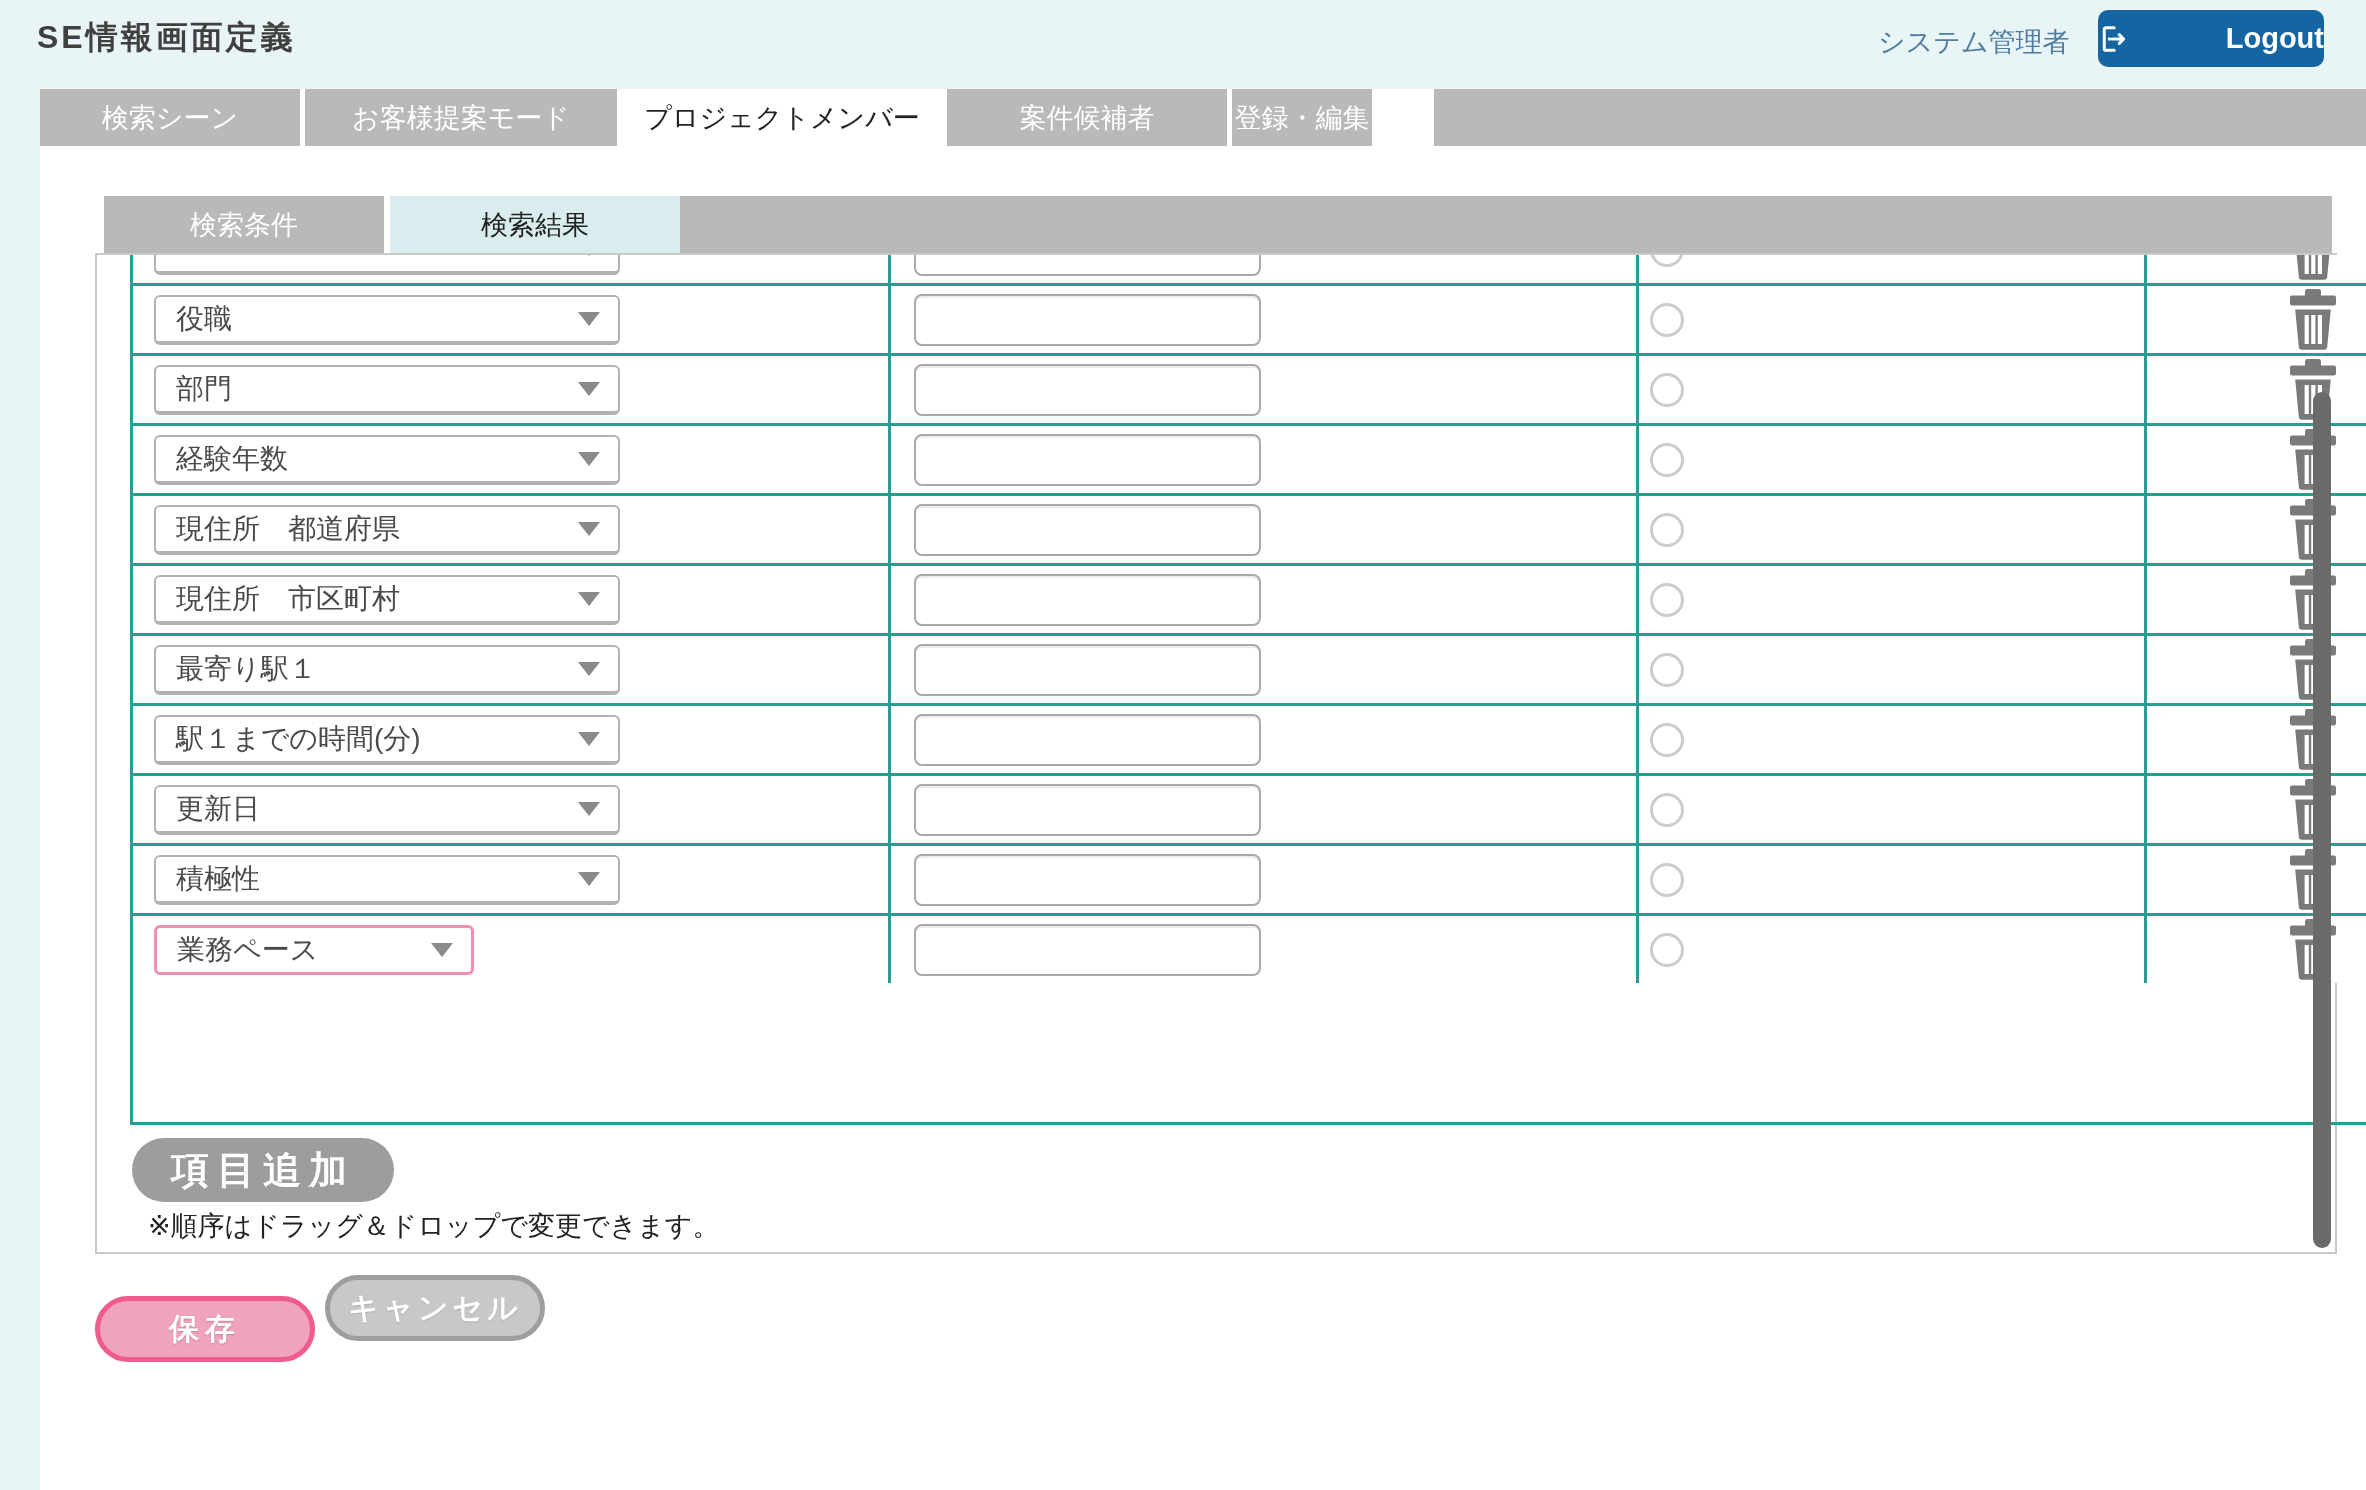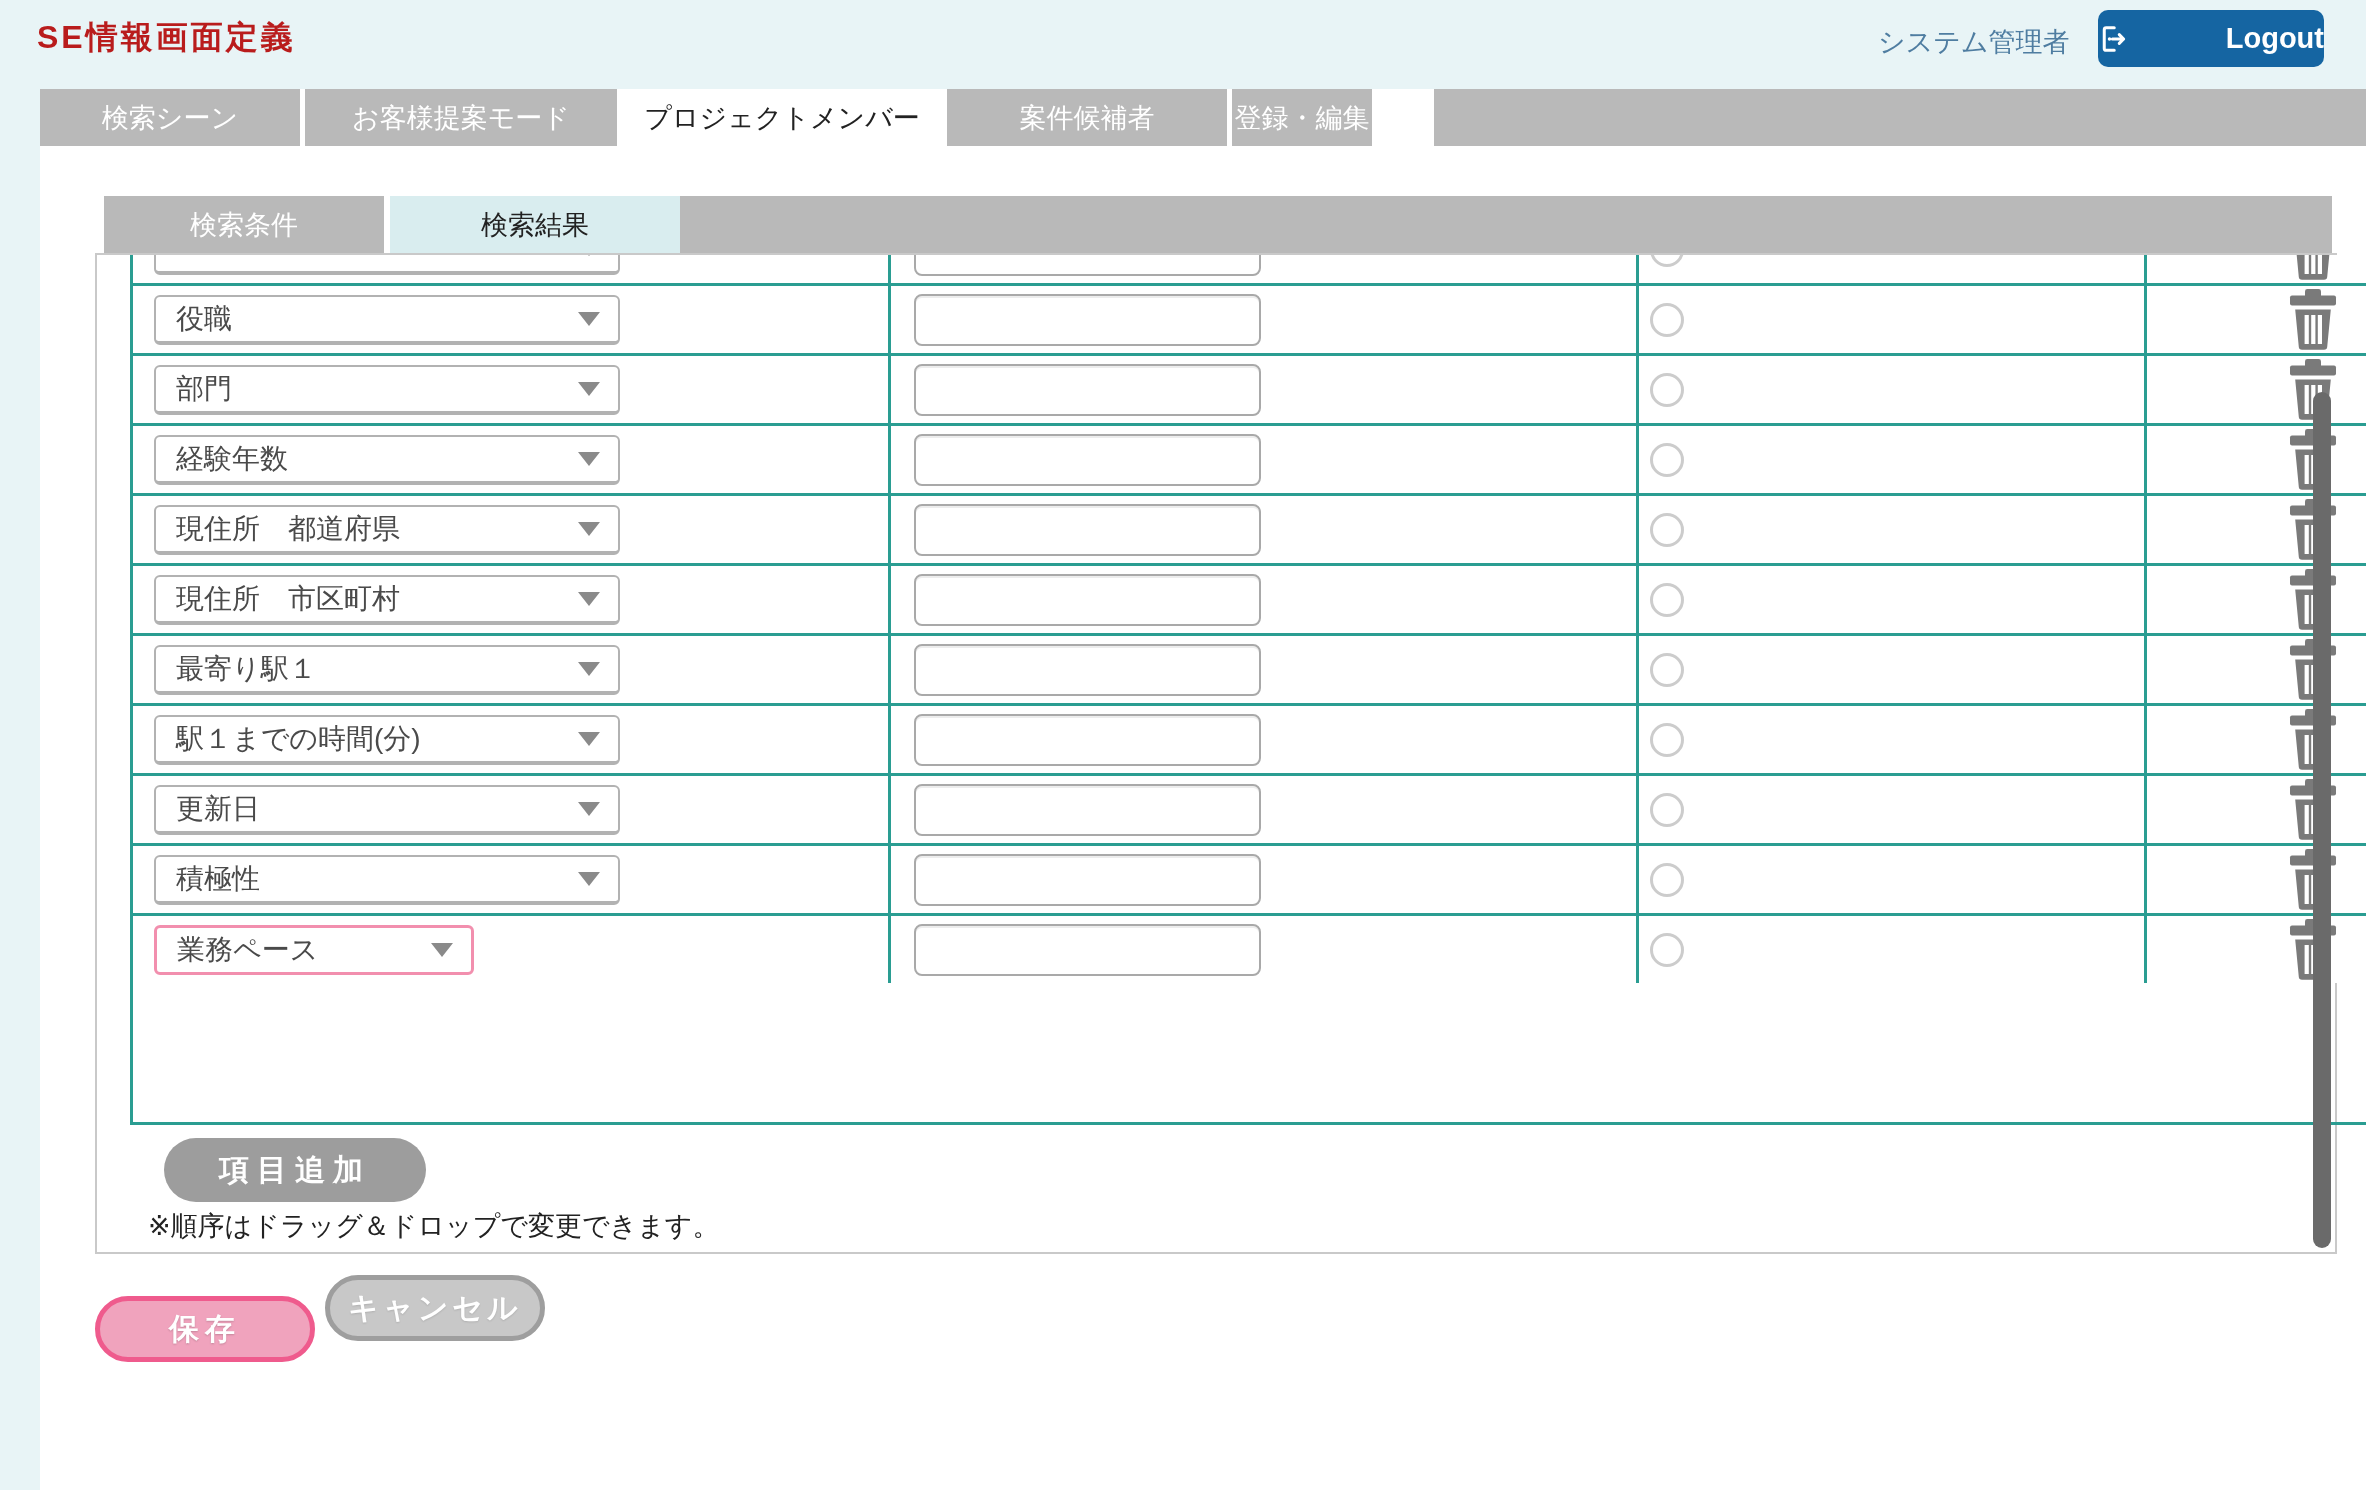--- a/index.html
+++ b/index.html
@@ -3,21 +3,21 @@
 <meta charset="utf-8">
 <style>
   * { margin:0; padding:0; box-sizing:border-box; }
   body { background:#e8f4f6; font-family:"Liberation Sans","DejaVu Sans",sans-serif; }
   #screen { position:relative; width:2366px; height:1490px; background:#e8f4f6; overflow:hidden; }
 
   .main-bg { position:absolute; left:40px; top:89px; right:0; bottom:0; background:#ffffff; }
 
   
   .page-title { position:absolute; left:37px; top:16px; font-size:32px; font-weight:bold;
-                color:#b91c1c; letter-spacing:3px; }
+                color:#404040; letter-spacing:3px; }
   .user-label { position:absolute; left:1878px; top:24px; font-size:27px; color:#4f7da1; }
   .logout-btn { position:absolute; left:2098px; top:10px; width:226px; height:57px;
                 background:#1565a2; border-radius:10px; display:flex; align-items:center;
                 justify-content:space-between; gap:10px; color:#fff; font-size:29px; font-weight:bold;
                 cursor:pointer; }
 
   
   .main-tabbar { position:absolute; left:40px; top:89px; width:2326px; height:57px; display:flex; }
   .mtab { height:57px; background:#b9b9b9; color:#fff; font-size:27px; display:flex;
           align-items:center; justify-content:center; cursor:pointer; }
@@ -56,22 +56,22 @@
   .caret { margin-left:auto; width:0; height:0; border-left:11px solid transparent;
            border-right:11px solid transparent; border-top:14px solid #8a8a8a; }
   .txtinput { margin-left:23px; width:347px; height:52px; border:2px solid #a9a9a9;
               border-radius:8px; background:#fff; box-shadow:inset 0 2px 0 rgba(0,0,0,0.07);
               font-size:26px; padding:0 12px; color:#333; }
   .radio { margin-left:11px; width:34px; height:34px; border:3px solid #cccccc;
            border-radius:50%; background:#fff; cursor:pointer; }
   .trash { color:#7a7a7a; cursor:pointer; line-height:0; }
 
   
-  .add-btn { position:absolute; left:164px; top:1138px; width:262px; height:64px;
-             background:#9d9d9d; border-radius:32px; color:#fff; font-size:30px; font-weight:bold;
+  .add-btn { position:absolute; left:132px; top:1138px; width:262px; height:64px;
+             background:#9d9d9d; border-radius:32px; color:#fff; font-size:38px; font-weight:bold;
              letter-spacing:8px; display:flex; align-items:center; justify-content:center;
              cursor:pointer; }
   .hint { position:absolute; left:148px; top:1208px; font-size:27px; color:#222; }
 
   
   .save-btn { position:absolute; left:95px; top:1275px; width:220px; height:66px;
               background:#f0a3bd; border:5px solid #ef5b8d; border-radius:33px; color:#fff;
               font-size:30px; font-weight:bold; letter-spacing:6px;
               text-shadow:0 1px 2px rgba(0,0,0,0.18);
               display:flex; align-items:center; justify-content:center; cursor:pointer;margin-top:21px; }

